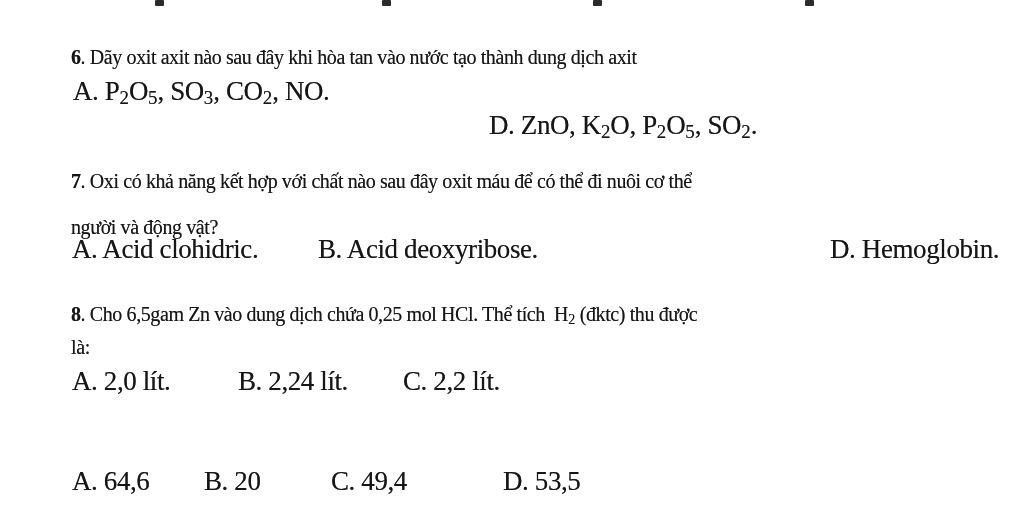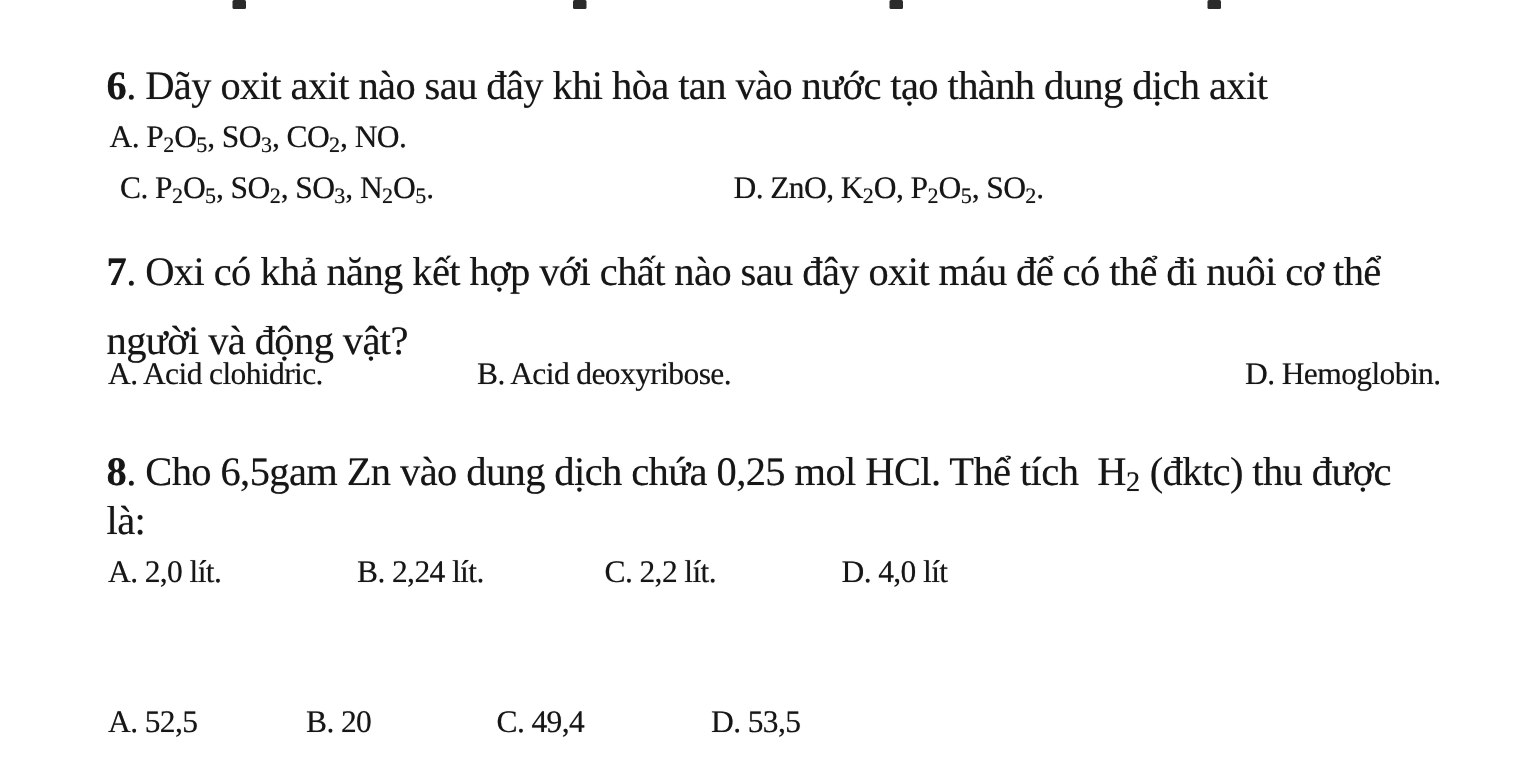--- a/index.html
+++ b/index.html
@@ -7,31 +7,31 @@
     width:1024px;height:519px;
     background:#ffffff;
     font-family:"Liberation Serif","DejaVu Serif",serif;
     color:#161616;
     overflow:hidden;
   }
   .page{position:relative;width:1024px;height:519px;background:#ffffff;}
   .line{
     position:absolute;
     left:71px;
-    font-size:27px;
+    font-size:20px;
     line-height:34px;
     height:34px;
     white-space:pre;
     letter-spacing:-0.4px;
     text-shadow:0 0 0.5px rgba(0,0,0,0.55);
   }
   .qnum{font-weight:bold;}
   .opt{
     position:absolute;
-    font-size:21px;
+    font-size:27px;
     line-height:34px;
     height:34px;
     white-space:pre;
     letter-spacing:-0.4px;
     text-shadow:0 0 0.5px rgba(0,0,0,0.55);
   }
   sub{
     font-size:0.70em;
     line-height:0;
     vertical-align:baseline;
@@ -67,48 +67,46 @@
   #q8-l2{top:330px}
   #q8-oA{left:72px;top:364px}
   #q8-oB{left:238px;top:364px}
   #q8-oC{left:403px;top:364px}
   #q8-oD{left:561px;top:364px}
 
   #q9-l1{top:431px}
   #q9-oA{left:72px;top:464px}
   #q9-oB{left:204px;top:464px}
   #q9-oC{left:331px;top:464px}
-  #q9-oD{left:474px;top:464px}
+  #q9-oD{left:503px;top:464px}
 </style>
 </head>
 <body>
 
 <div class="page">
 
   <div class="artifact" id="art1"></div>
   <div class="artifact" id="art2"></div>
   <div class="artifact" id="art3"></div>
   <div class="artifact" id="art4"></div>
 
   <div class="line" id="q6-l1"><span class="qnum">6</span><span>. Dãy oxit axit nào sau đây khi hòa tan vào nước tạo thành dung dịch axit</span></div>
   <div class="opt" id="q6-oA">A. P<sub>2</sub>O<sub>5</sub>, SO<sub>3</sub>, CO<sub>2</sub>, NO.</div>
-  <div class="opt" id="q6-oC">C. P<sub>2</sub>O<sub>5</sub>, SO<sub>2</sub>, SO<sub>3</sub>, N<sub>2</sub>O<sub>5</sub>.</div>
   <div class="opt" id="q6-oD">D. ZnO, K<sub>2</sub>O, P<sub>2</sub>O<sub>5</sub>, SO<sub>2</sub>.</div>
 
   <div class="line" id="q7-l1"><span class="qnum">7</span><span>. Oxi có khả năng kết hợp với chất nào sau đây oxit máu để có thể đi nuôi cơ thể</span></div>
   <div class="line" id="q7-l2">người và động vật?</div>
   <div class="opt" id="q7-oA">A. Acid clohidric.</div>
   <div class="opt" id="q7-oB">B. Acid deoxyribose.</div>
   <div class="opt" id="q7-oD">D. Hemoglobin.</div>
 
   <div class="line" id="q8-l1"><span class="qnum">8</span><span>. Cho 6,5gam Zn vào dung dịch chứa 0,25 mol HCl. Thể tích  H<sub>2</sub> (đktc) thu được</span></div>
   <div class="line" id="q8-l2">là:</div>
   <div class="opt" id="q8-oA">A. 2,0 lít.</div>
   <div class="opt" id="q8-oB">B. 2,24 lít.</div>
   <div class="opt" id="q8-oC">C. 2,2 lít.</div>
-  <div class="opt" id="q8-oD">D. 4,0 lít</div>
 
-  <div class="opt" id="q9-oA">A. 52,5</div>
+  <div class="opt" id="q9-oA">A. 64,6</div>
   <div class="opt" id="q9-oB">B. 20</div>
   <div class="opt" id="q9-oC">C. 49,4</div>
   <div class="opt" id="q9-oD">D. 53,5</div>
 
 </div>
 
 </body></html>

